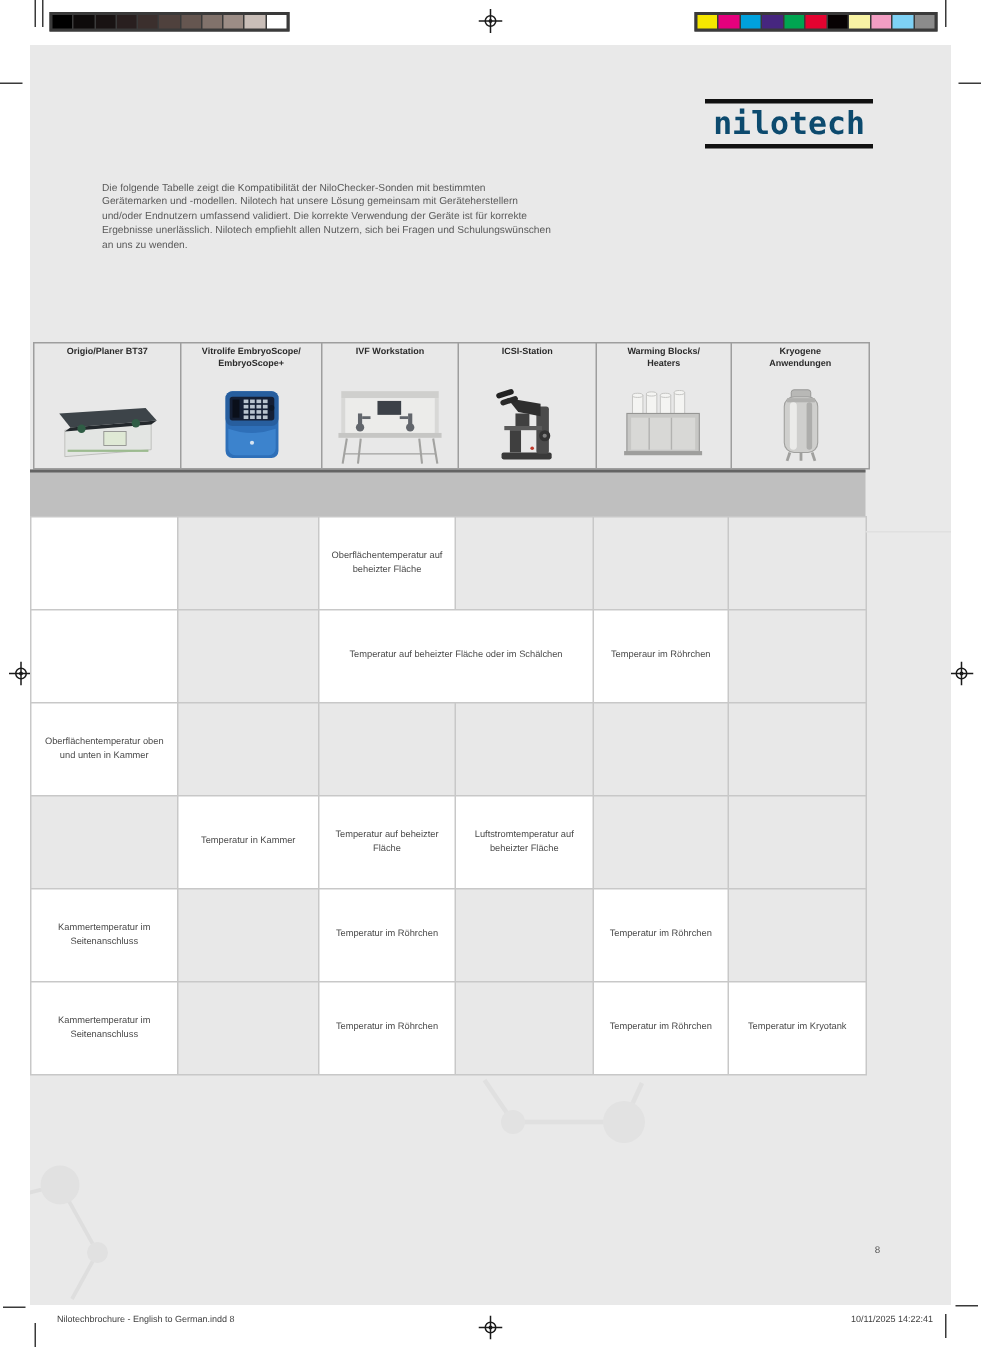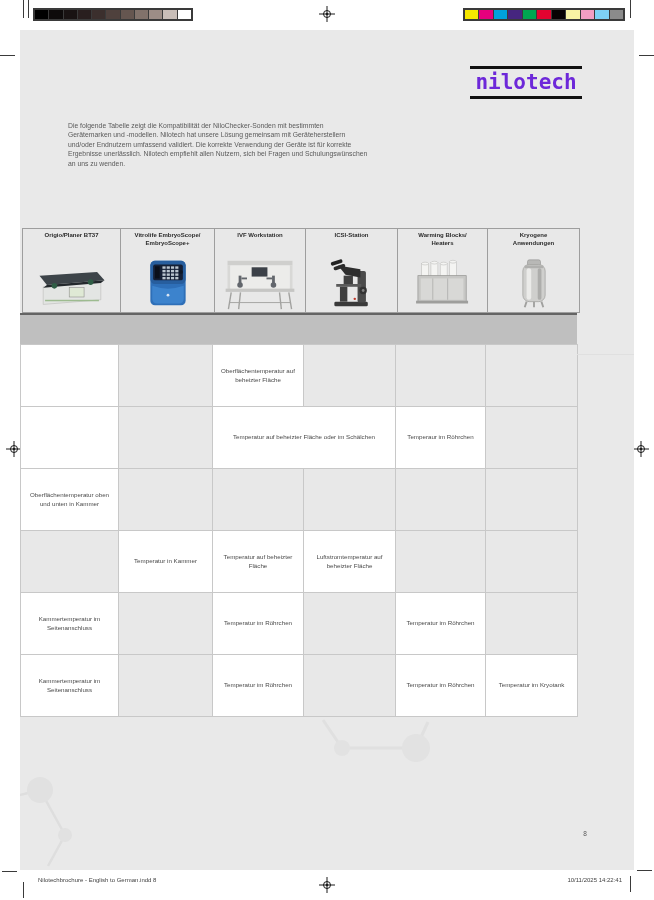--- a/index.html
+++ b/index.html
@@ -16,21 +16,21 @@
 
   
   .regmark { position:absolute; width:16px; height:16px; }
   .cropmark { position:absolute; background:#3a3a3a; }
   .crop-v { width:1px; }
   .crop-h { height:1px; }
 
   
   .logo { position:absolute; left:450px; top:36px; width:112px; text-align:center; }
   .logo .rule { height:3px; background:#111; }
-  .logo .word { font-family:"DejaVu Sans Mono", monospace; font-weight:bold; font-size:21px; color:#6d28d9; letter-spacing:0px; line-height:27px; }
+  .logo .word { font-family:"DejaVu Sans Mono", monospace; font-weight:bold; font-size:21px; color:#0c4a6e; letter-spacing:0px; line-height:27px; }
 
   
   .intro { position:absolute; left:48px; top:91px; width:390px; font-size:6.8px; line-height:9.4px; color:#5a5a5a; }
 
   
   .thead { position:absolute; left:2px; top:198px; display:grid;
            grid-template-columns:97px 93px 90px 91px 89px 91px; grid-auto-rows:83px;
            gap:1px; padding:1px; background:#9e9e9e; width:558px; }
   .h-cell { background:#e8e8e8; display:flex; flex-direction:column; align-items:center; padding-top:3px; }
   .h-label { font-size:6px; font-weight:bold; color:#2b2b2b; text-align:center; white-space:pre-line; line-height:7.5px; }

